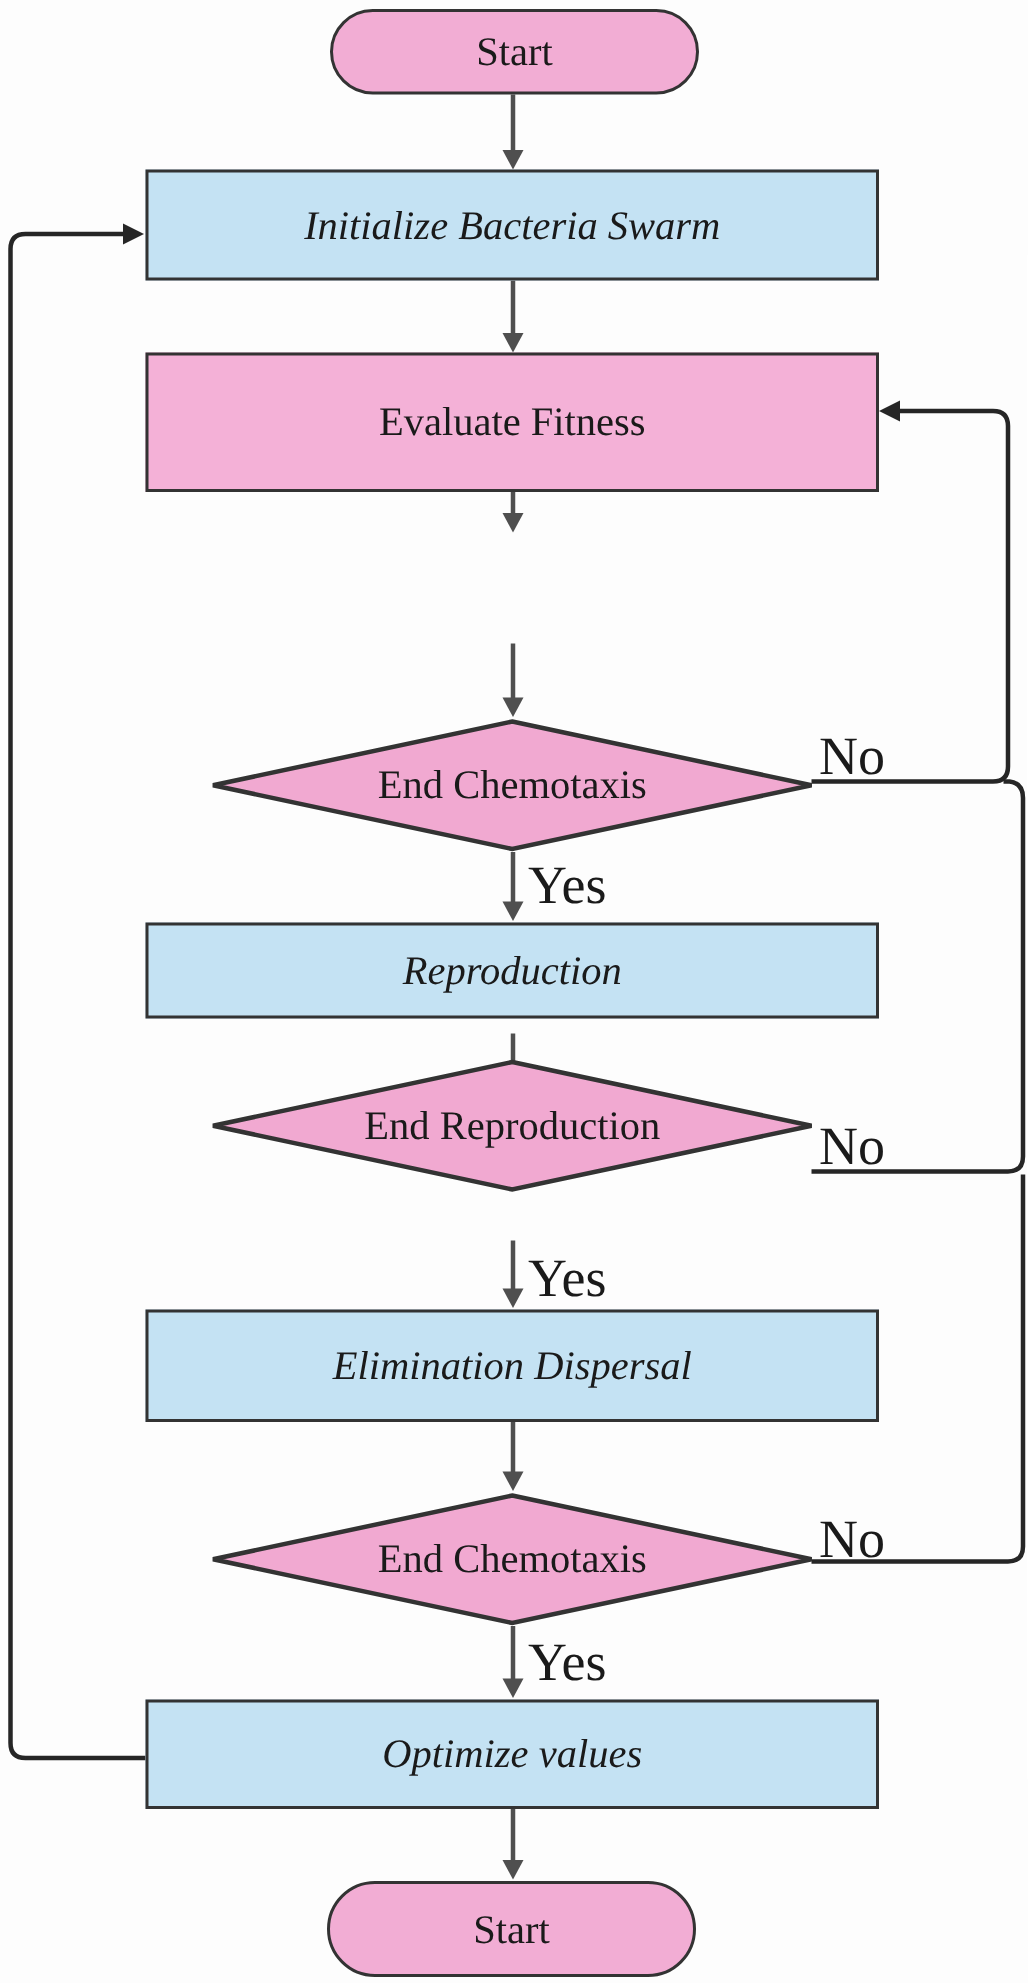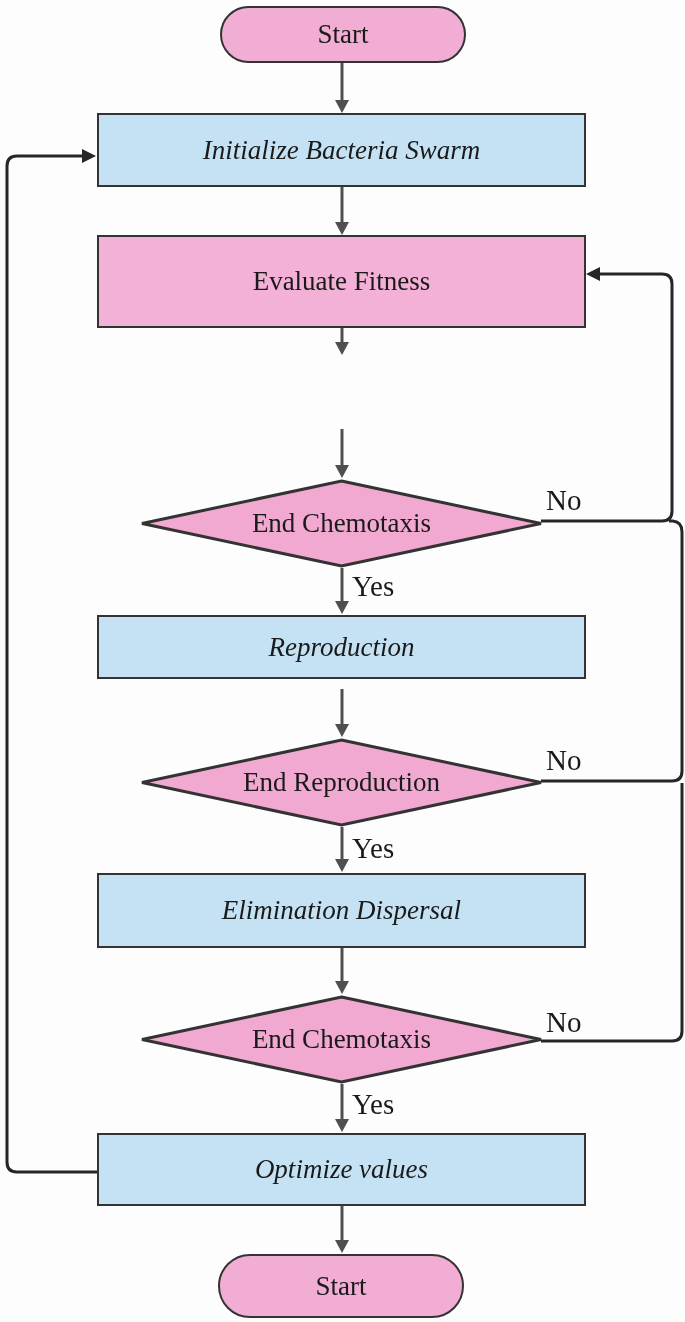--- a/index.html
+++ b/index.html
@@ -31,32 +31,32 @@
     background:var(--terminal-fill);
     font-size:27px;
   }
   .diamond { background:transparent; border:none; }
   .diamond svg { position:absolute; left:0; top:0; width:100%; height:100%; }
   .diamond polygon { fill:var(--decision-fill); stroke:var(--border); stroke-width:3; }
   .diamond .dlabel { position:relative; font-size:27px; z-index:1; }
 
   .edge-label {
     position:absolute; z-index:2;
-    font-size:29px; color:var(--text);
+    font-size:36px; color:var(--text);
     line-height:1;
   }
 
   
   .n-start-top   { left:220px; top:6px;    width:246px; height:57px; border-radius:29px; }
   .n-init-swarm  { left:97px;  top:113px;  width:489px; height:74px; }
   .n-evaluate    { left:97px;  top:235px;  width:489px; height:93px; }
   .n-init-chemo  { left:97px;  top:355px;  width:489px; height:74px; }
   .n-end-chemo   { left:139px; top:479px;  width:405px; height:89px; }
   .n-reproduction{ left:97px;  top:615px;  width:489px; height:64px; }
-  .n-end-repro   { left:139px; top:738px;  width:405px; height:89px; }
+  .n-end-repro   { left:139px; top:706px;  width:405px; height:89px; }
   .n-elimination { left:97px;  top:873px;  width:489px; height:75px;text-align:right; }
   .n-end-elim    { left:139px; top:995px;  width:405px; height:89px; }
   .n-optimize    { left:97px;  top:1133px; width:489px; height:73px; }
   .n-start-bottom{ left:218px; top:1254px; width:246px; height:64px; border-radius:32px; }
 
   
   .l-yes-chemo { left:352px; top:572px; }
   .l-yes-repro { left:352px; top:834px; }
   .l-yes-elim  { left:352px; top:1090px; }
   .l-no-chemo  { left:546px; top:486px; }

